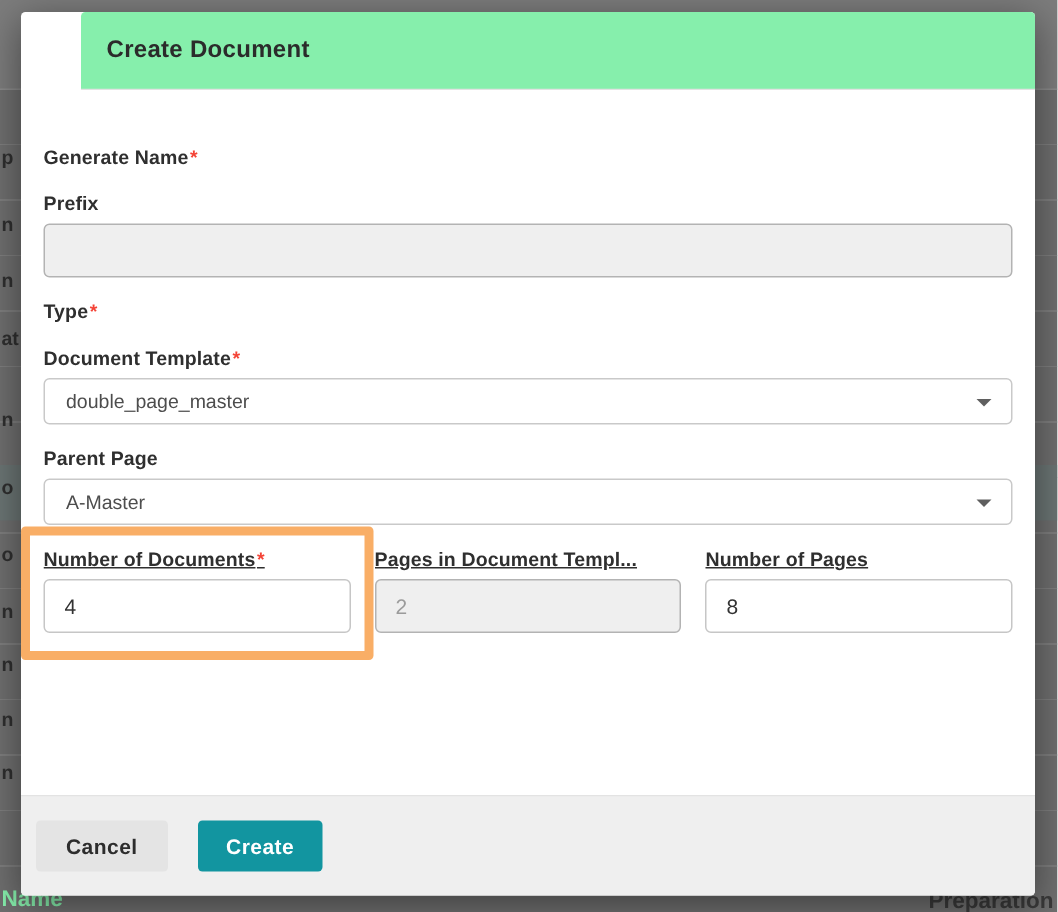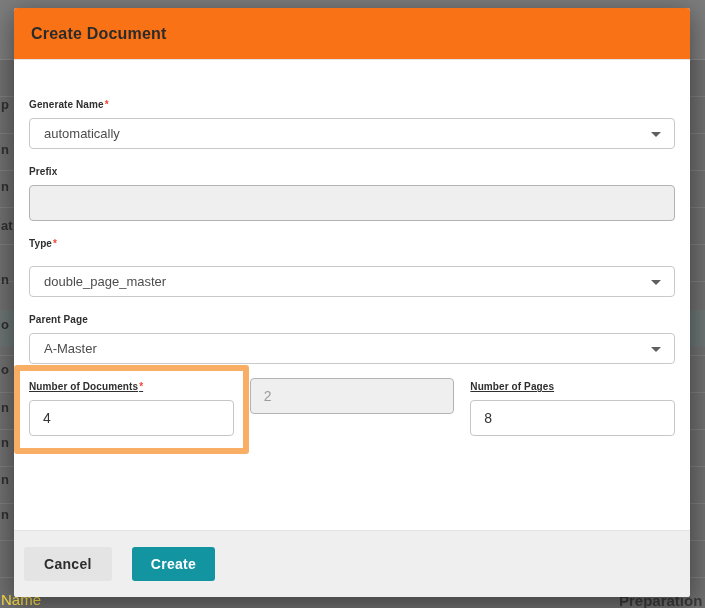--- a/index.html
+++ b/index.html
@@ -7,33 +7,33 @@
   body { font-family:"Liberation Sans", sans-serif; overflow:hidden; }
 
   .stage { position:relative; width:705px; height:608px; background:#6f6f6f; overflow:hidden; }
 
   
   .bg-header-band { position:absolute; top:0; left:0; right:0; height:60px; background:#7c7c7c; border-bottom:1px solid #8b8b8b; }
   .bg-rows { position:absolute; top:60px; left:0; right:0; bottom:0;
     background:repeating-linear-gradient(to bottom, transparent 0px, transparent 36px, #7e7e7e 36px, #7e7e7e 37px); }
   .bg-selected-band { position:absolute; top:310px; left:0; right:0; height:37px; background:#6b7574; }
   .bg-frag { position:absolute; left:1px; color:#2f2f2f; font-size:13px; font-weight:600; line-height:16px; }
-  .bg-bottom-left { position:absolute; left:1px; top:591px; font-size:15px; font-weight:400; color:#fde047; }
+  .bg-bottom-left { position:absolute; left:1px; top:591px; font-size:15px; font-weight:700; color:#86efac; }
   .bg-bottom-right { position:absolute; left:619px; top:592px; font-size:15px; font-weight:600; color:#3a3a3a; }
 
   
   .modal { position:absolute; left:14px; top:8px; width:676px; height:589px; background:#ffffff;
     border-radius:3px; box-shadow:0 6px 26px rgba(0,0,0,.45); display:flex; flex-direction:column; }
-  .modal-header { height:52px; flex:0 0 52px; background:#f97316; border-bottom:1px solid #e2e2e2;
-    display:flex; align-items:center; padding:0 17px; border-radius:3px 3px 0 0; }
+  .modal-header { height:52px; flex:0 0 52px; background:#86efac; border-bottom:1px solid #e2e2e2;
+    display:flex; align-items:center; padding:0 17px; border-radius:3px 3px 0 0;margin-left:40px; }
   .modal-title { font-size:16px; font-weight:bold; color:#2b2b2b; letter-spacing:.2px; }
   .modal-body { flex:1 1 auto; padding:36px 15px 0 15px; overflow:hidden; }
 
   .field { margin-bottom:14px; }
-  .field-label { font-size:10px; font-weight:bold; color:#2f2f2f; line-height:17px; margin-bottom:5px; letter-spacing:.1px; }
+  .field-label { font-size:13px; font-weight:bold; color:#2f2f2f; line-height:17px; margin-bottom:5px; letter-spacing:.1px; }
   .req { color:#f44336; margin-left:1px; }
 
   .select { position:relative; height:31px; border:1px solid #c9c9c9; border-radius:4px; background:#fff;
     display:flex; align-items:center; padding:0 30px 0 14px; font-size:13px; color:#4d4d4d; cursor:pointer; }
   .caret { position:absolute; right:13px; top:50%; margin-top:-2px; width:0; height:0;
     border-left:5px solid transparent; border-right:5px solid transparent; border-top:5px solid #5f5f5f; }
 
   .text-input { width:100%; height:36px; border:1px solid #c6c6c6; border-radius:4px; background:#fff;
     padding:0 13px; font-size:14px; color:#333; font-family:"Liberation Sans", sans-serif; }
   .text-input:disabled { background:#efefef; border-color:#b3b3b3; color:#9b9b9b; }
@@ -79,36 +79,33 @@
   <div class="modal">
 
     <div class="modal-header">
       <div class="modal-title">Create Document</div>
     </div>
 
     <div class="modal-body">
 
       <div class="field">
         <div class="field-label"><span>Generate Name</span><span class="req">*</span></div>
-        <div class="select">
-          <span>automatically</span>
-          <span class="caret"></span>
-        </div>
       </div>
 
       <div class="field">
         <div class="field-label">Prefix</div>
         <input class="text-input" type="text" disabled="" value="" style="">
       </div>
 
       <div class="field">
         <div class="field-label"><span>Type</span><span class="req">*</span></div>
       </div>
 
       <div class="field">
+        <div class="field-label"><span>Document Template</span><span class="req">*</span></div>
         <div class="select">
           <span>double_page_master</span>
           <span class="caret"></span>
         </div>
       </div>
 
       <div class="field">
         <div class="field-label">Parent Page</div>
         <div class="select">
           <span>A-Master</span>
@@ -119,20 +116,21 @@
       <div class="row3">
 
         <div class="col">
           <div class="hl">
             <div class="field-label"><span>Number of Documents</span><span class="req">*</span></div>
             <input class="text-input" type="text" value="4" style="">
           </div>
         </div>
 
         <div class="col">
+          <div class="field-label">Pages in Document Templ...</div>
           <input class="text-input" type="text" disabled="" value="2" style="">
         </div>
 
         <div class="col">
           <div class="field-label">Number of Pages</div>
           <input class="text-input" type="text" value="8" style="">
         </div>
 
       </div>
     </div>

